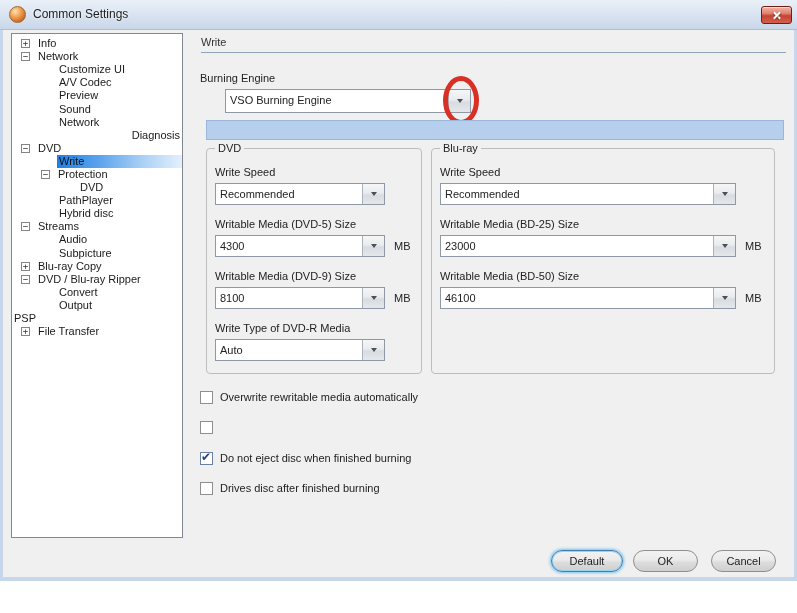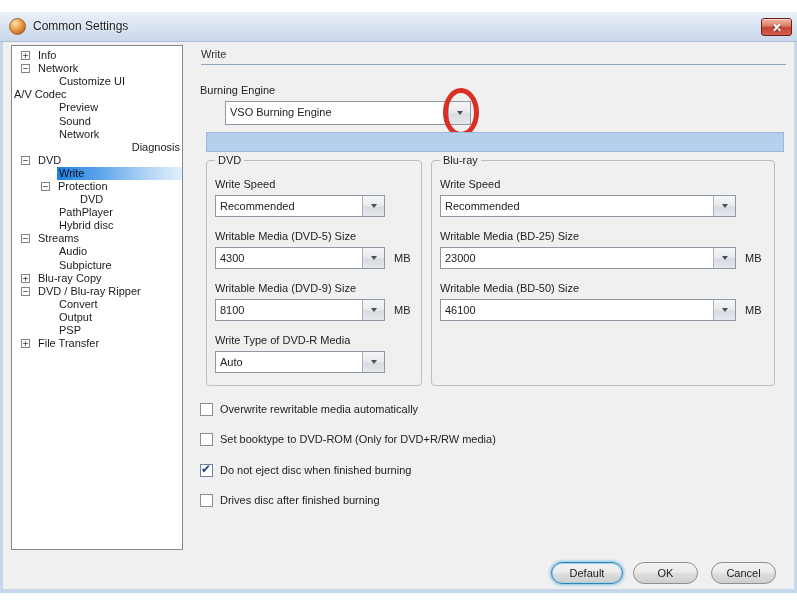--- a/index.html
+++ b/index.html
@@ -1,21 +1,21 @@
 <!DOCTYPE html>
 <html><head>
 <meta charset="utf-8">
 <style>
   html,body{margin:0;padding:0;}
   body{
     width:797px;height:613px;background:#ffffff;
     font-family:"Liberation Sans","DejaVu Sans",sans-serif;
     -webkit-font-smoothing:antialiased;position:relative;overflow:hidden;
   }
-  .window{position:absolute;left:0;top:12px;width:797px;height:581px;}
+  .window{position:absolute;left:0;top:0;width:797px;height:581px;}
   
   .titlebar{
     position:absolute;left:0;top:0;width:797px;height:30px;box-sizing:border-box;
     background:linear-gradient(180deg,#eaf0f8 0%,#dbe5f2 45%,#c9d7e9 100%);
     border-bottom:1px solid #aabfd8;
   }
   .app-icon{
     position:absolute;left:9px;top:6px;width:17px;height:17px;border-radius:50%;
     background:radial-gradient(circle at 35% 30%,#ffe3b0 0%,#f0a050 40%,#c96a28 75%,#8d4417 100%);
     border:1px solid #9a6a3a;box-sizing:border-box;
@@ -144,21 +144,21 @@
           <span class="expander">+</span>
           <span class="tree-label">Info</span>
         </div>
         <div class="tree-row" style="padding-left: 9px;">
           <span class="expander">−</span>
           <span class="tree-label">Network</span>
         </div>
         <div class="tree-row" style="padding-left: 45px;">
           <span class="tree-label">Customize UI</span>
         </div>
-        <div class="tree-row" style="">
+        <div class="tree-row" style="padding-left: 45px;">
           <span class="tree-label">A/V Codec</span>
         </div>
         <div class="tree-row" style="padding-left: 45px;">
           <span class="tree-label">Preview</span>
         </div>
         <div class="tree-row" style="padding-left: 45px;">
           <span class="tree-label">Sound</span>
         </div>
         <div class="tree-row" style="padding-left: 45px;">
           <span class="tree-label">Network</span>
@@ -203,21 +203,21 @@
         <div class="tree-row" style="padding-left: 9px;">
           <span class="expander">−</span>
           <span class="tree-label">DVD / Blu-ray Ripper</span>
         </div>
         <div class="tree-row" style="padding-left: 45px;">
           <span class="tree-label">Convert</span>
         </div>
         <div class="tree-row" style="padding-left: 45px;">
           <span class="tree-label">Output</span>
         </div>
-        <div class="tree-row" style="padding-left: 45px;">
+        <div class="tree-row" style="">
           <span class="tree-label">PSP</span>
         </div>
         <div class="tree-row" style="padding-left: 9px;">
           <span class="expander">+</span>
           <span class="tree-label">File Transfer</span>
         </div>
       </div>
 
     <span class="page-title">Write</span>
     <div class="header-line"></div>
@@ -314,21 +314,20 @@
         </div>
     </div>
 
     <div id="checkboxes">
         <div class="cb-row" style="top: 360px;">
           <span class="cb-box"></span>
           <span class="cb-label">Overwrite rewritable media automatically</span>
         </div>
         <div class="cb-row" style="top: 390px;">
           <span class="cb-box"></span>
-          <span class="cb-label">Set booktype to DVD-ROM (Only for DVD+R/RW media)</span>
         </div>
         <div class="cb-row" style="top: 421px;">
           <span class="cb-box checked">
             <span class="check-icon">✔</span>
           </span>
           <span class="cb-label">Do not eject disc when finished burning</span>
         </div>
         <div class="cb-row" style="top: 451px;">
           <span class="cb-box"></span>
           <span class="cb-label">Drives disc after finished burning</span>

